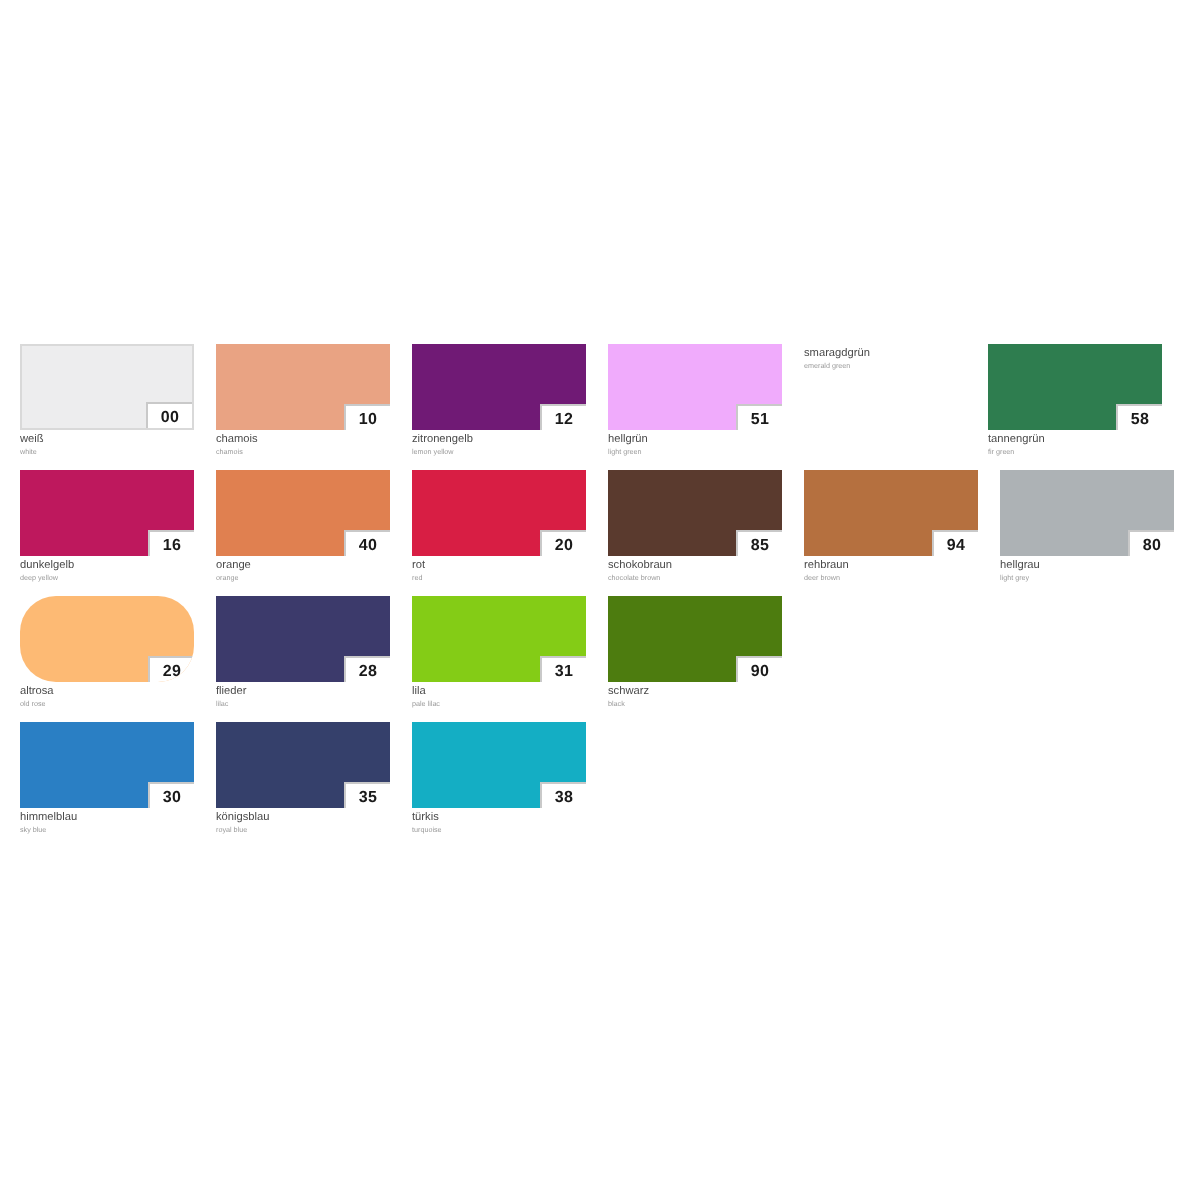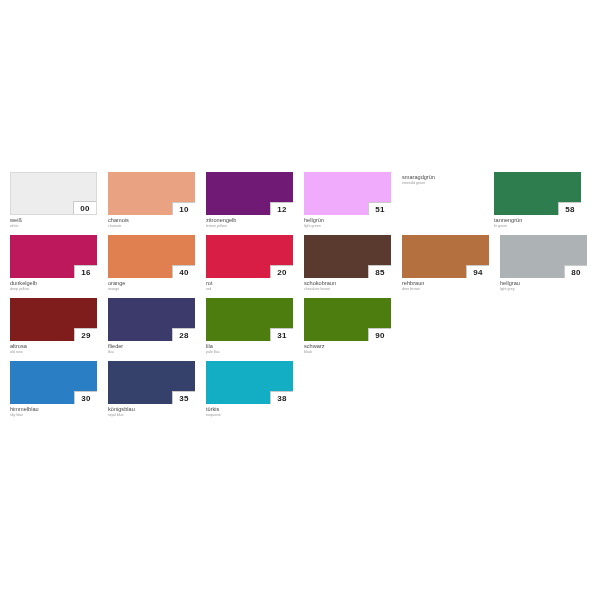--- a/index.html
+++ b/index.html
@@ -175,35 +175,35 @@
         <div class="swatch-cell">
           <div class="swatch-chip" style="background: rgb(173, 178, 181);">
             <div class="code-badge">80</div>
           </div>
           <div class="swatch-name">hellgrau</div>
           <div class="swatch-sub">light grey</div>
         </div>
       </div>
       <div class="swatch-row">
         <div class="swatch-cell">
-          <div class="swatch-chip" style="background: #7f1d1d;">
+          <div class="swatch-chip" style="background: #fdba74; border-radius: 18px;">
             <div class="code-badge">29</div>
           </div>
           <div class="swatch-name">altrosa</div>
           <div class="swatch-sub">old rose</div>
         </div>
         <div class="swatch-cell">
           <div class="swatch-chip" style="background: rgb(60, 58, 107);">
             <div class="code-badge">28</div>
           </div>
           <div class="swatch-name">flieder</div>
           <div class="swatch-sub">lilac</div>
         </div>
         <div class="swatch-cell">
-          <div class="swatch-chip" style="background: #4d7c0f; text-decoration: underline;">
+          <div class="swatch-chip" style="background: #84cc16; text-decoration: underline;">
             <div class="code-badge">31</div>
           </div>
           <div class="swatch-name">lila</div>
           <div class="swatch-sub">pale lilac</div>
         </div>
         <div class="swatch-cell">
           <div class="swatch-chip" style="background: #4d7c0f;">
             <div class="code-badge">90</div>
           </div>
           <div class="swatch-name">schwarz</div>

